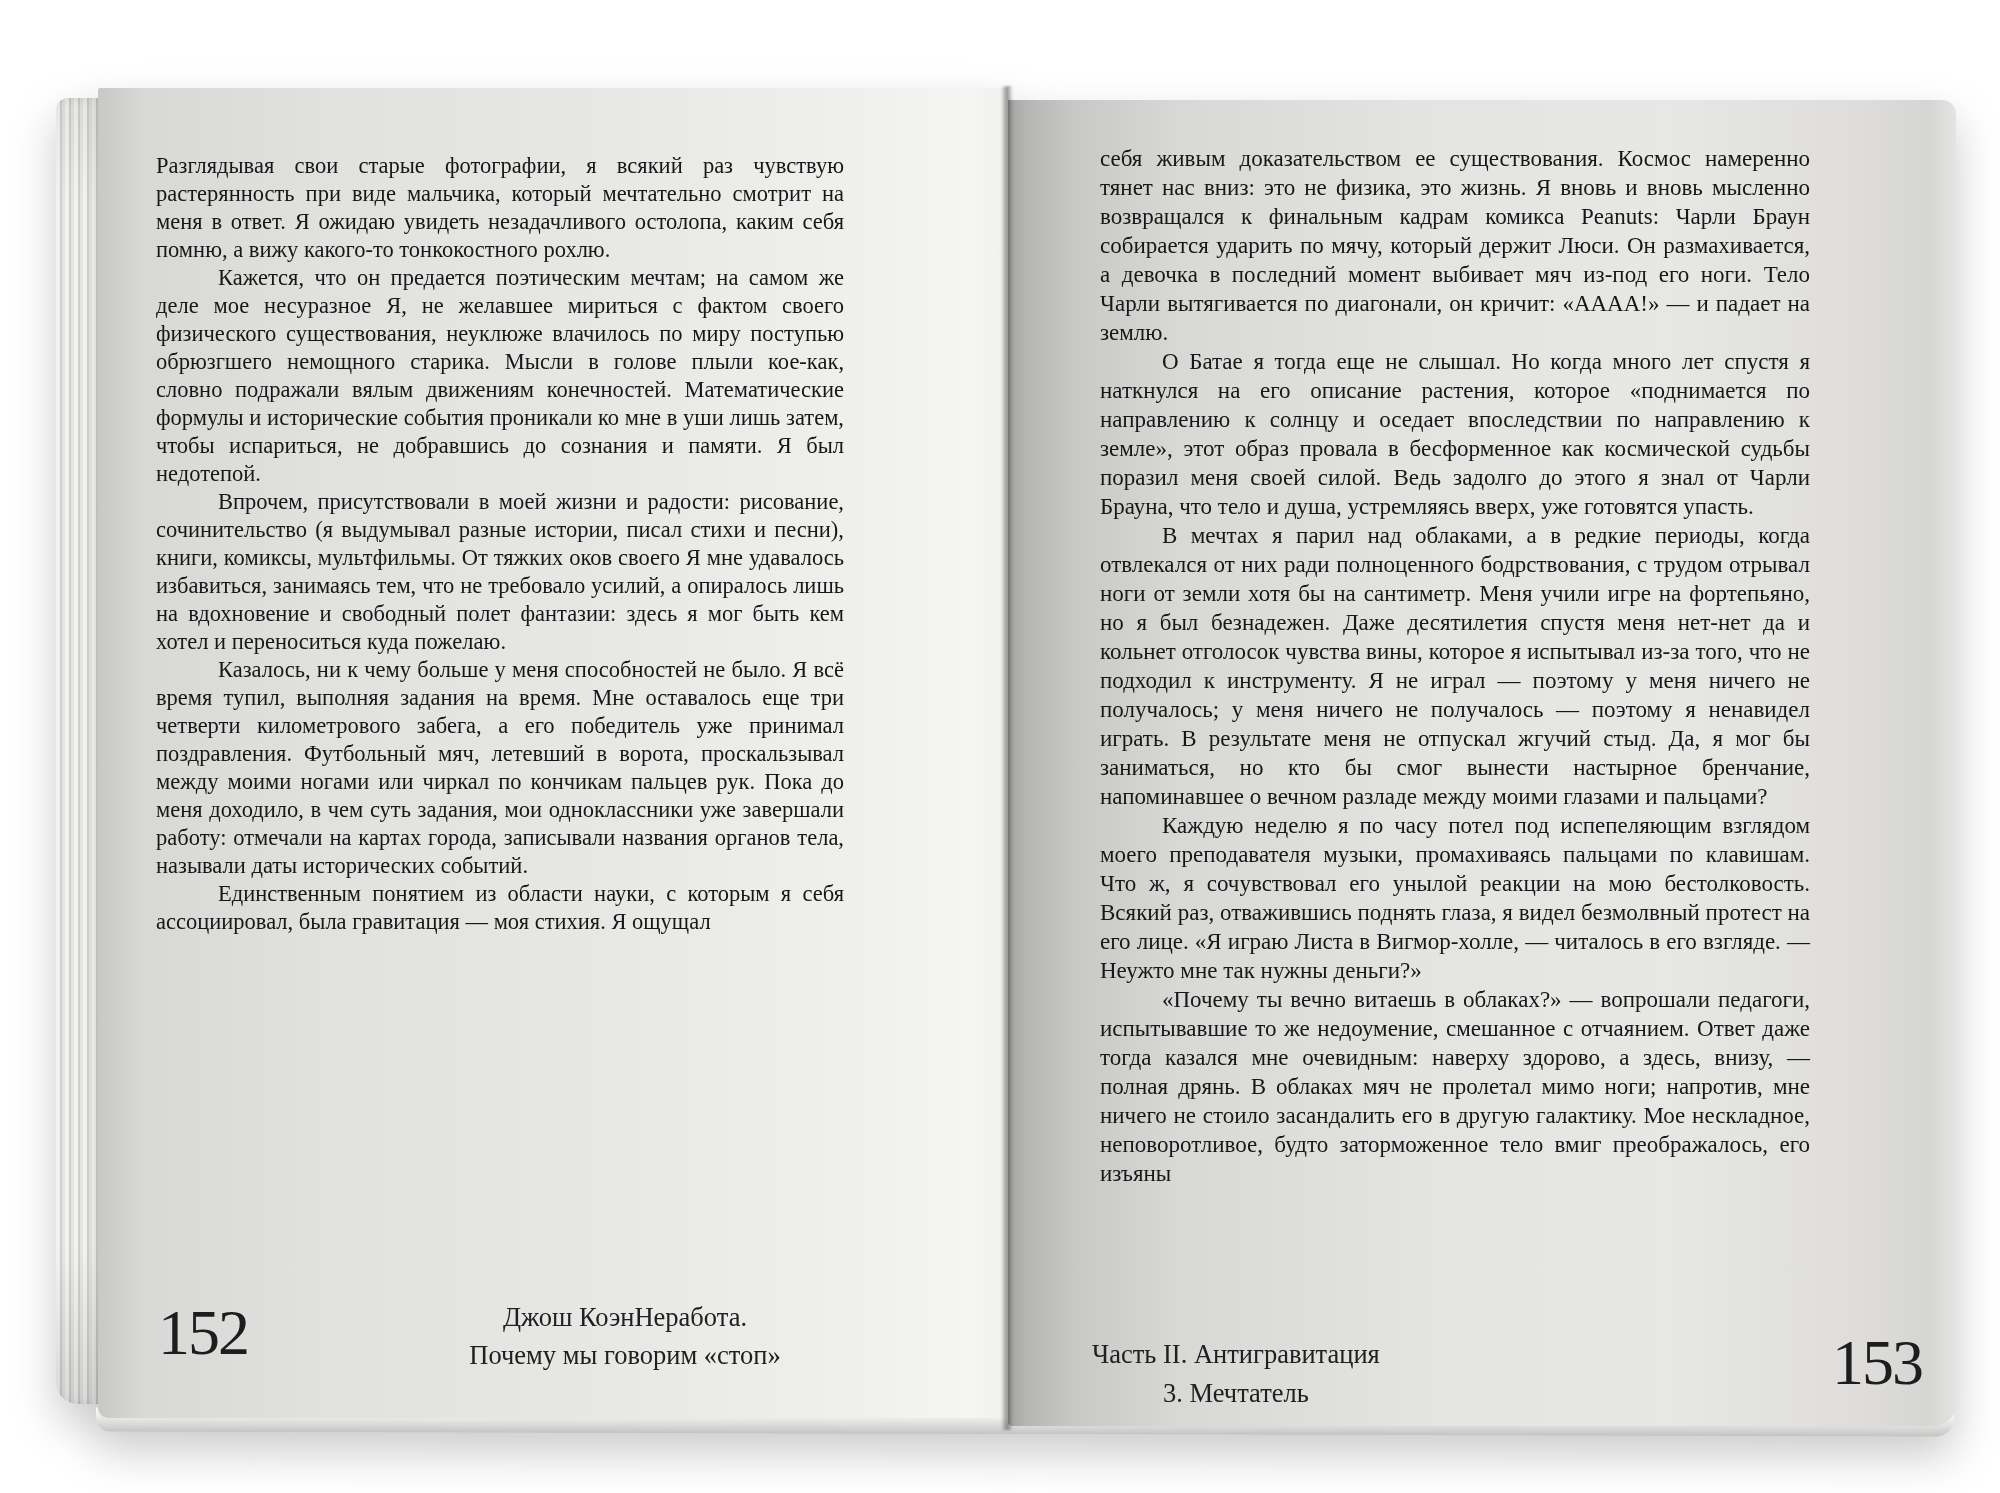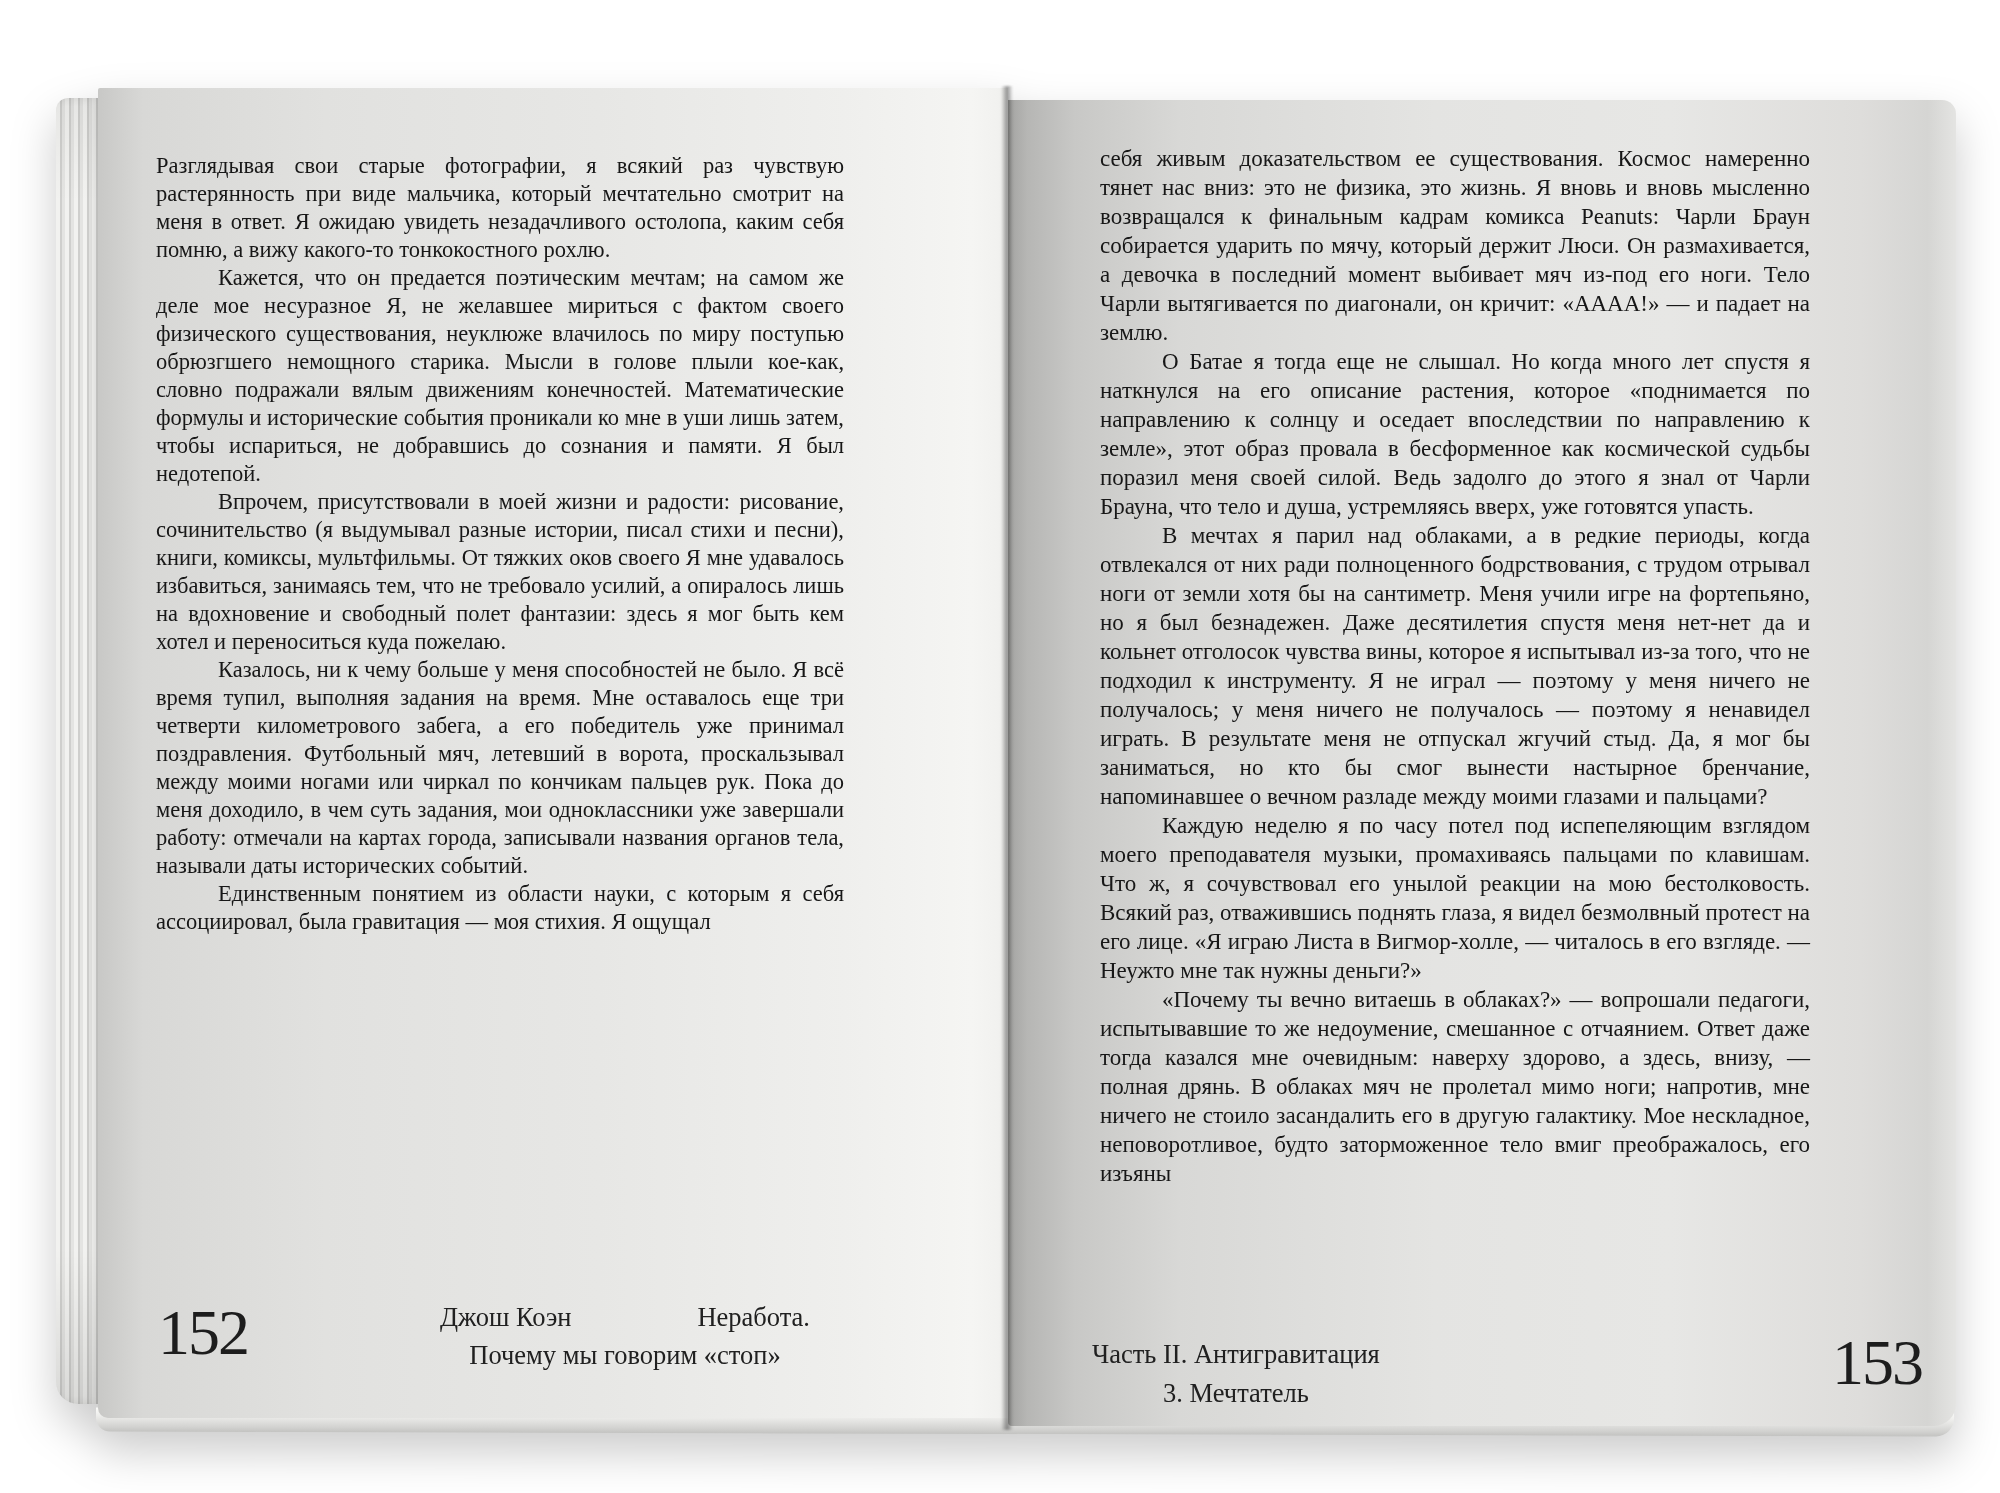--- a/index.html
+++ b/index.html
@@ -66,21 +66,21 @@
   .it { }
 
   .page-num { position:absolute; font-size:64px; color:#1d1d1d; letter-spacing:-2px; }
   .pn-left  { left:60px;  bottom:48px; }
   .pn-right { right:34px; bottom:26px; }
 
   .footer-left {
     position:absolute; left:342px; right:198px; bottom:46px;
     font-size:26.5px; color:#202020; line-height:1.3;
   }
-  .rh-line1 { display:flex; justify-content:space-between; }
+  .rh-line1 { display:flex; justify-content:center; }
   .rh-line2 { text-align:center; margin-top:3px; }
 
   .footer-right {
     position:absolute; left:84px; bottom:16px;
     font-size:26.5px; color:#202020; line-height:1.3;
   }
   .fr-l2 { text-align:center; margin-top:4px; }
 </style>
 </head>
 <body>

